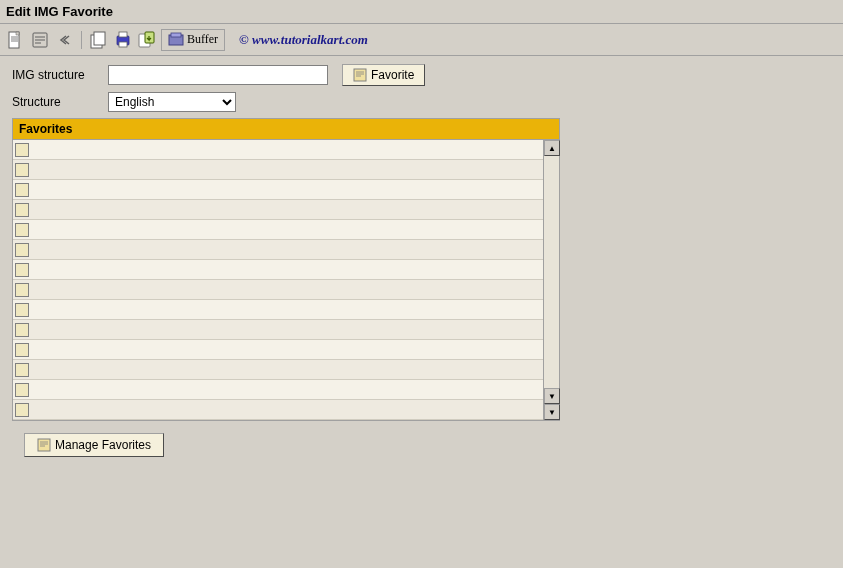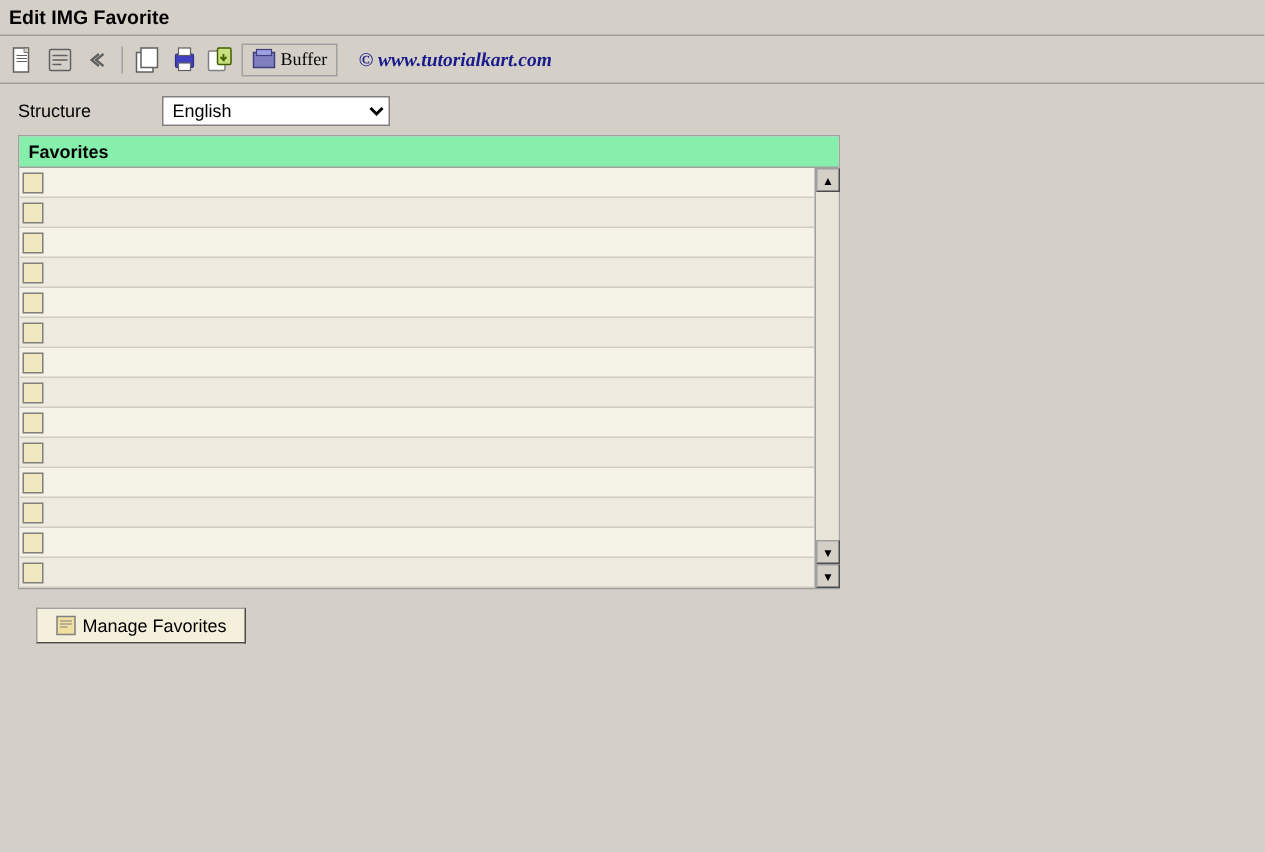--- a/index.html
+++ b/index.html
@@ -94,21 +94,21 @@
     .form-input {
       width: 220px;
       height: 20px;
       border: 1px solid #808080;
       background-color: #fff;
       font-size: 12px;
       padding: 1px 3px;
     }
 
     .form-select {
-      width: 152px;
+      width: 128px;
       height: 20px;
       border: 1px solid #808080;
       background-color: #fff;
       font-size: 12px;
       padding: 0 2px;
       appearance: auto;
     }
 
     .favorite-btn {
       background-color: #f5f0dc;
@@ -125,21 +125,21 @@
 
     
     .favorites-panel {
       border: 1px solid #a0a0a0;
       background-color: #fff;
       margin-top: 6px;
       width: 548px;
     }
 
     .favorites-header {
-      background-color: #86efac;
+      background-color: #eab308;
       padding: 3px 6px;
       font-size: 12px;
       font-weight: bold;
       border-bottom: 1px solid #a0a0a0;
     }
 
     .favorites-list-container {
       display: flex;
       height: 280px;
     }
@@ -273,20 +273,33 @@
       <rect x="1" y="3" width="14" height="10" fill="#8080c0" stroke="#404080" stroke-width="1"></rect>
       <rect x="3" y="1" width="10" height="4" fill="#a0a0e0" stroke="#404080" stroke-width="0.8"></rect>
     </svg>
     <span>Buffer</span>
   </div>
   <span class="watermark">© www.tutorialkart.com</span>
 </div>
 
 <div class="main-content">
   
+  <div class="form-row">
+    <span class="form-label">IMG structure</span>
+    <input type="text" class="form-input" value="" style="">
+    <button class="favorite-btn">
+      <svg width="14" height="14" viewBox="0 0 14 14">
+        <rect x="1" y="1" width="12" height="12" fill="#f0e0a0" stroke="#808080" stroke-width="1"></rect>
+        <line x1="3" y1="4" x2="11" y2="4" stroke="#808080" stroke-width="0.8"></line>
+        <line x1="3" y1="6" x2="11" y2="6" stroke="#808080" stroke-width="0.8"></line>
+        <line x1="3" y1="8" x2="8" y2="8" stroke="#808080" stroke-width="0.8"></line>
+      </svg>
+      <span>Favorite</span>
+    </button>
+  </div>
 
   
   <div class="form-row">
     <span class="form-label">Structure</span>
     <select class="form-select">
       <option>English</option>
       <option>German</option>
       <option>French</option>
       <option>Spanish</option>
     </select>

